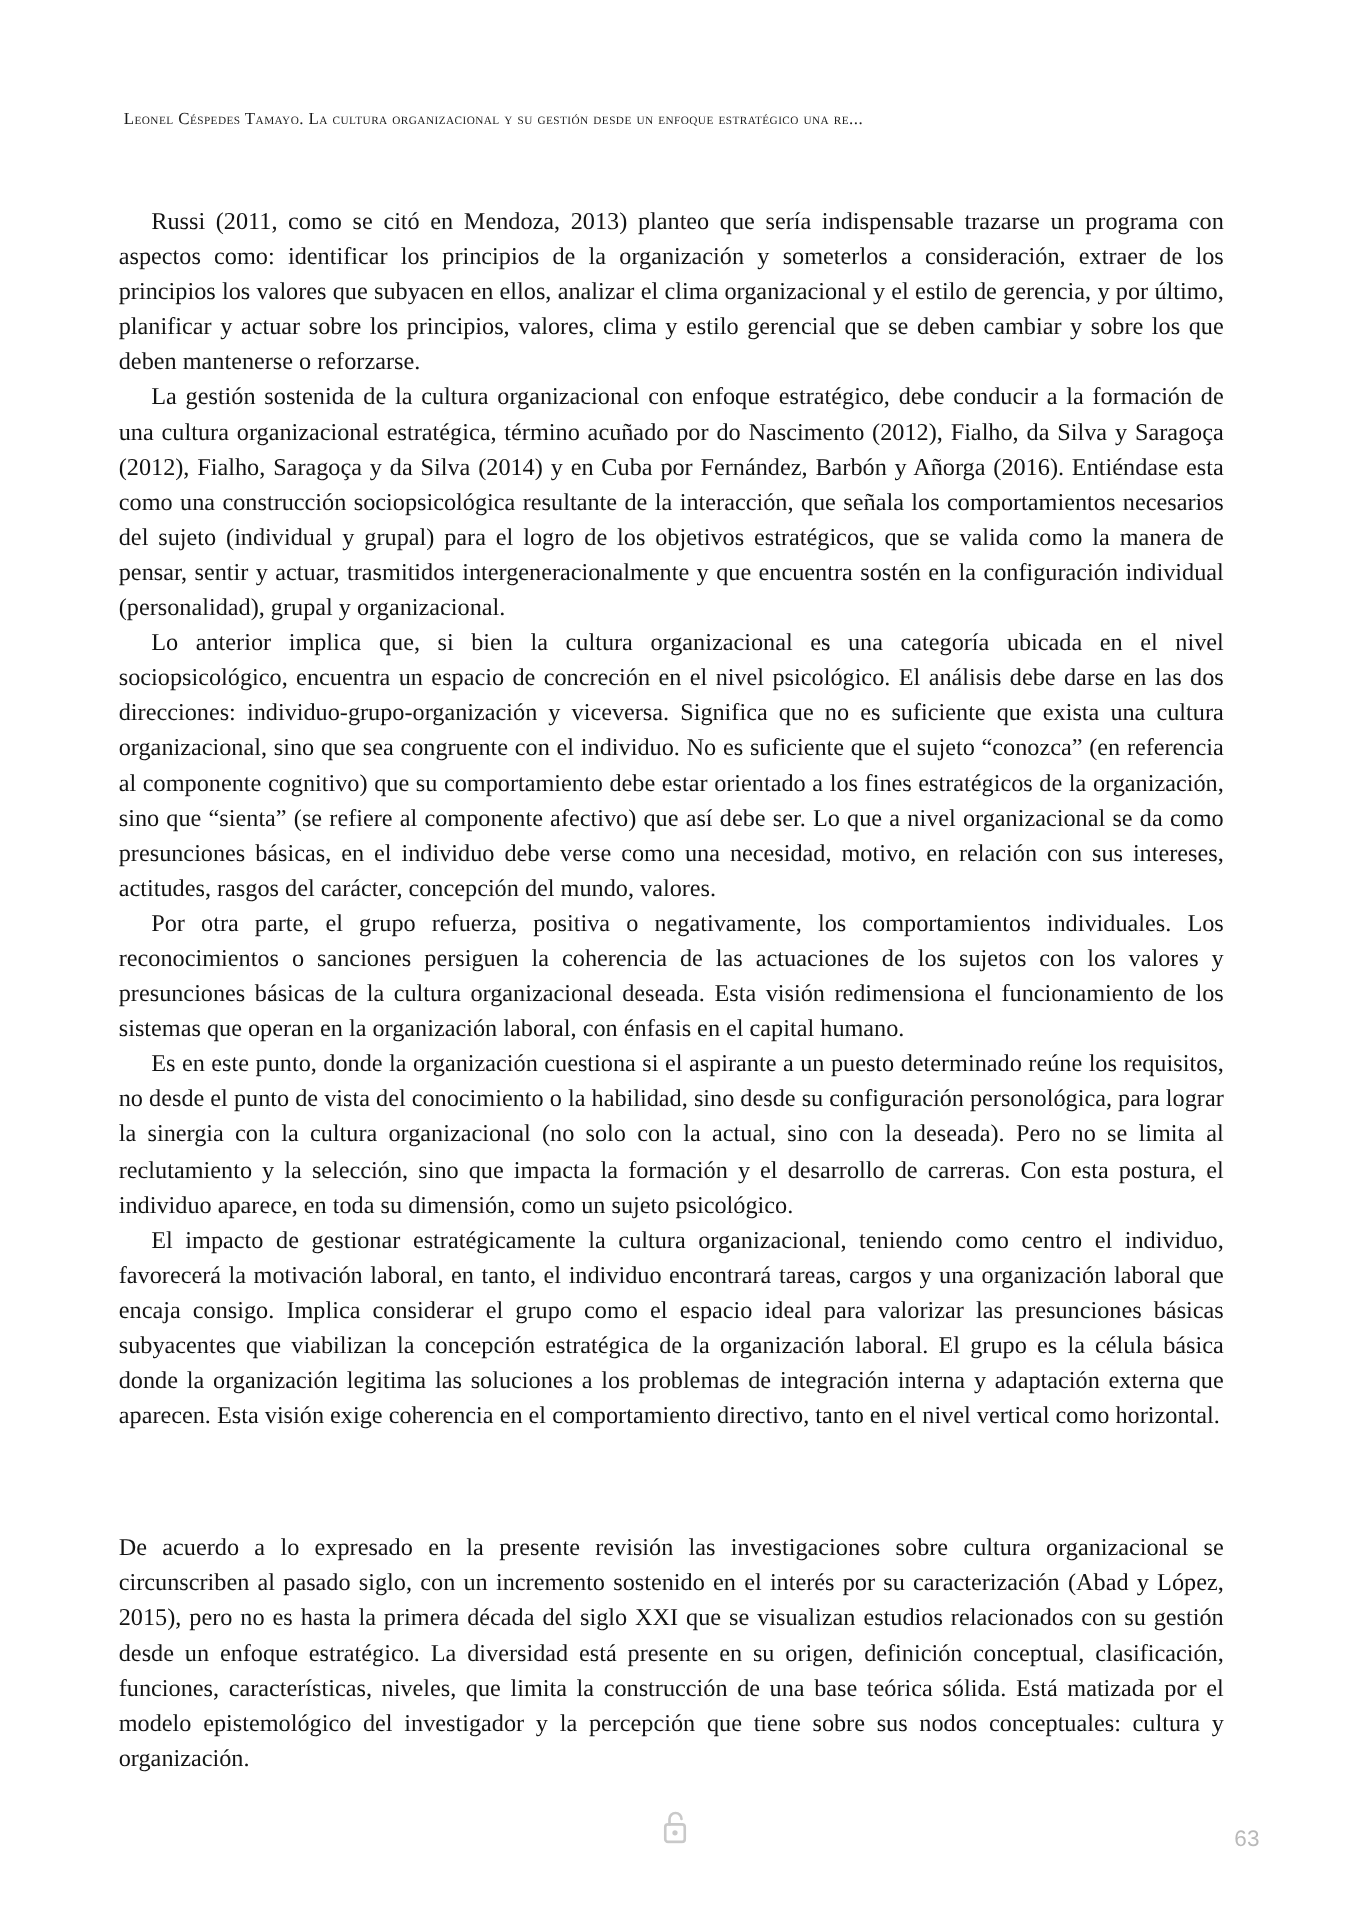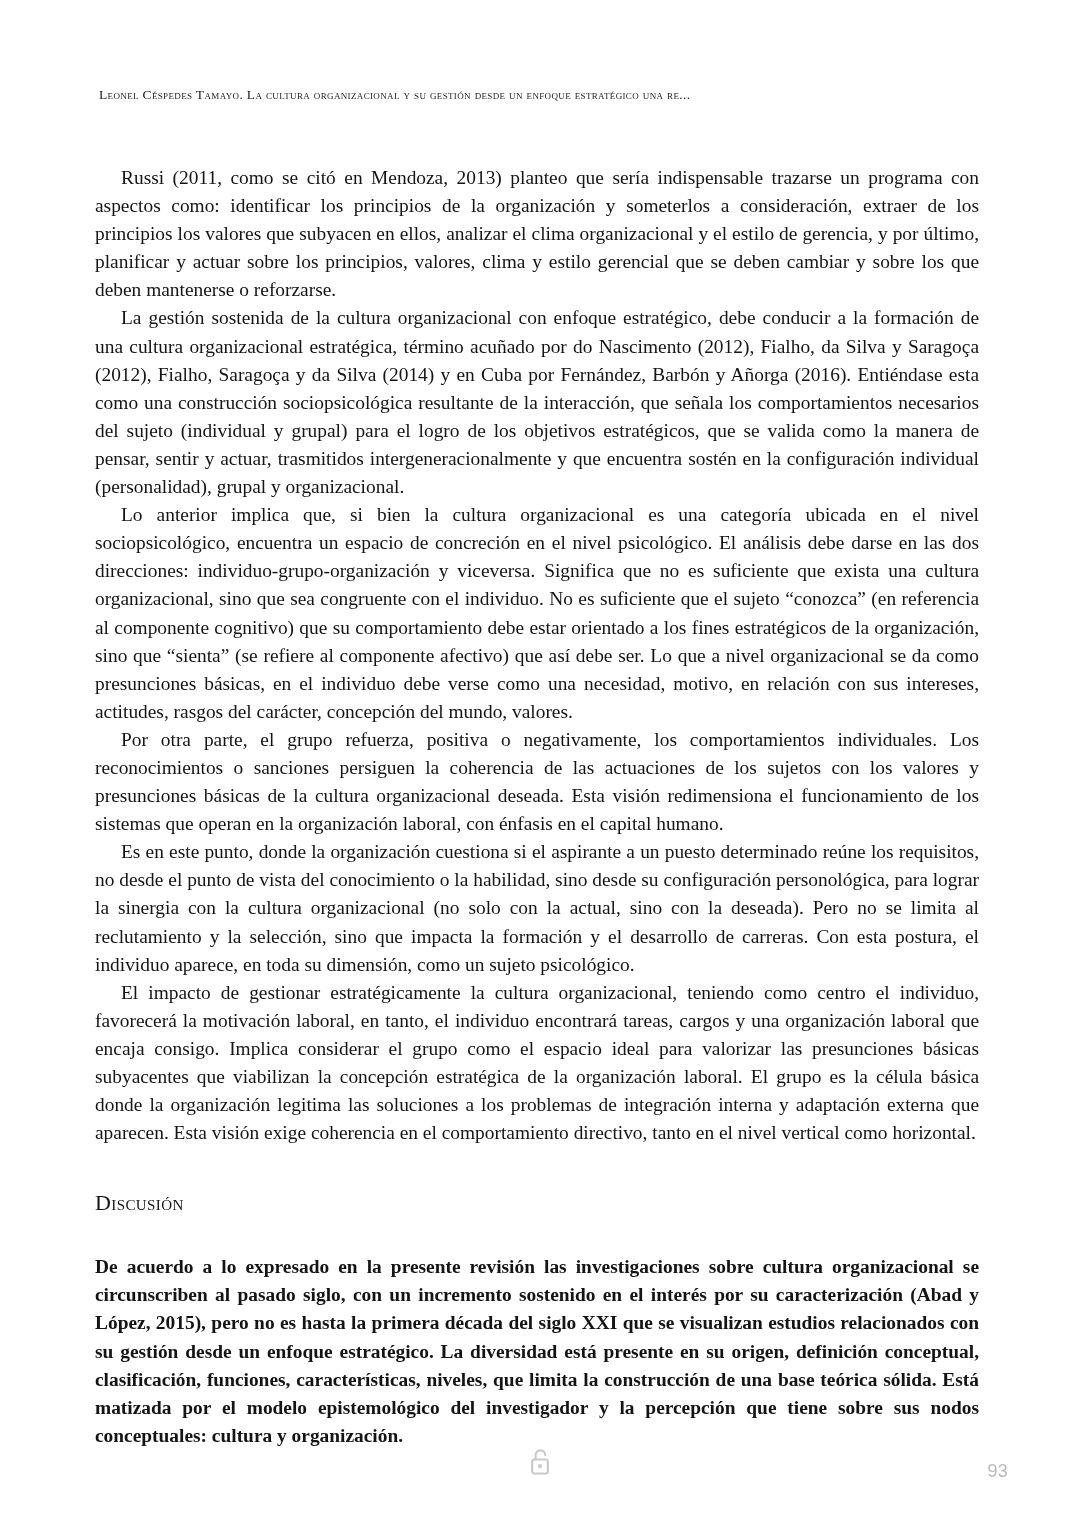--- a/index.html
+++ b/index.html
@@ -57,21 +57,20 @@
     font-size: 19.4px;
     line-height: 28.1px;
     text-indent: 26px;
     color: #141414;
     hyphens: none;
     font-family: "Liberation Serif", "DejaVu Serif", serif;
   }
 
   p.body-par.no-indent {
     text-indent: 0;
-    font-weight: bold;
   }
 
   
   h2.section-heading {
     margin: 0;
     padding: 0;
     font-weight: normal;
     font-size: 22px;
     line-height: 28px;
     font-variant: small-caps;
@@ -143,34 +142,33 @@
     <p class="body-par">Lo anterior implica que, si bien la cultura organizacional es una categoría ubicada en el nivel sociopsicológico, encuentra un espacio de concreción en el nivel psicológico. El análisis debe darse en las dos direcciones: individuo-grupo-organización y viceversa. Significa que no es suficiente que exista una cultura organizacional, sino que sea congruente con el individuo. No es suficiente que el sujeto “conozca” (en referencia al componente cognitivo) que su comportamiento debe estar orientado a los fines estratégicos de la organización, sino que “sienta” (se refiere al componente afectivo) que así debe ser. Lo que a nivel organizacional se da como presunciones básicas, en el individuo debe verse como una necesidad, motivo, en relación con sus intereses, actitudes, rasgos del carácter, concepción del mundo, valores.</p>
 
     <p class="body-par">Por otra parte, el grupo refuerza, positiva o negativamente, los comportamientos individuales. Los reconocimientos o sanciones persiguen la coherencia de las actuaciones de los sujetos con los valores y presunciones básicas de la cultura organizacional deseada. Esta visión redimensiona el funcionamiento de los sistemas que operan en la organización laboral, con énfasis en el capital humano.</p>
 
     <p class="body-par">Es en este punto, donde la organización cuestiona si el aspirante a un puesto determinado reúne los requisitos, no desde el punto de vista del conocimiento o la habilidad, sino desde su configuración personológica, para lograr la sinergia con la cultura organizacional (no solo con la actual, sino con la deseada). Pero no se limita al reclutamiento y la selección, sino que impacta la formación y el desarrollo de carreras. Con esta postura, el individuo aparece, en toda su dimensión, como un sujeto psicológico.</p>
 
     <p class="body-par">El impacto de gestionar estratégicamente la cultura organizacional, teniendo como centro el individuo, favorecerá la motivación laboral, en tanto, el individuo encontrará tareas, cargos y una organización laboral que encaja consigo. Implica considerar el grupo como el espacio ideal para valorizar las presunciones básicas subyacentes que viabilizan la concepción estratégica de la organización laboral. El grupo es la célula básica donde la organización legitima las soluciones a los problemas de integración interna y adaptación externa que aparecen. Esta visión exige coherencia en el comportamiento directivo, tanto en el nivel vertical como horizontal.</p>
 
     <div class="gap-before-heading"></div>
 
-    <h2 class="section-heading">Discusión</h2>
 
     <div class="gap-after-heading"></div>
 
     <p class="body-par no-indent">De acuerdo a lo expresado en la presente revisión las investigaciones sobre cultura organizacional se circunscriben al pasado siglo, con un incremento sostenido en el interés por su caracterización (Abad y López, 2015), pero no es hasta la primera década del siglo XXI que se visualizan estudios relacionados con su gestión desde un enfoque estratégico. La diversidad está presente en su origen, definición conceptual, clasificación, funciones, características, niveles, que limita la construcción de una base teórica sólida. Está matizada por el modelo epistemológico del investigador y la percepción que tiene sobre sus nodos conceptuales: cultura y organización.</p>
 
   </div>
 
   <div class="footer">
     <div class="footer-center">
       <span>
         <svg class="oa-icon" viewBox="0 0 22 27" xmlns="http://www.w3.org/2000/svg" fill="none" stroke="#c9c9c9" stroke-width="2.1">
           <rect x="3.2" y="11.5" width="15.6" height="14" rx="2.2" ry="2.2" fill="none" stroke="#c9c9c9" stroke-width="2.1"></rect>
           <path d="M6.6 11.5 V7.2 A4.8 4.8 0 0 1 16.2 7.2" fill="none" stroke="#c9c9c9" stroke-width="2.1" stroke-linecap="round"></path>
           <circle cx="11" cy="18.2" r="2.1" fill="#c9c9c9" stroke="none"></circle>
         </svg>
       </span>
     </div>
-    <div class="page-number">93</div>
+    <div class="page-number">63</div>
   </div>
 
 </div>
 
 </body></html>

